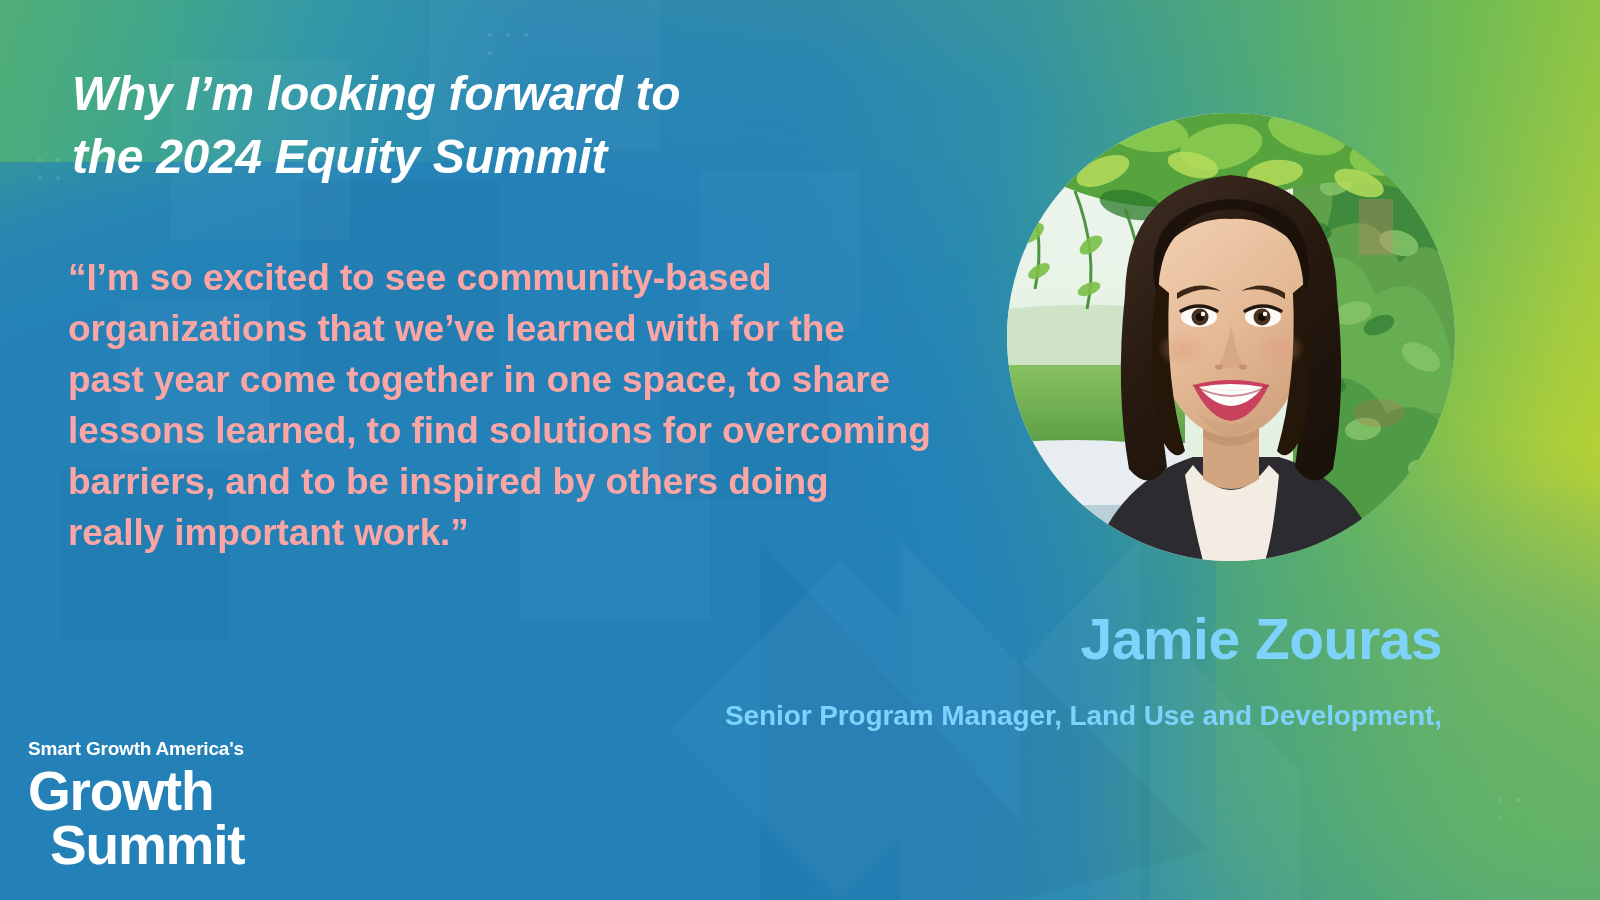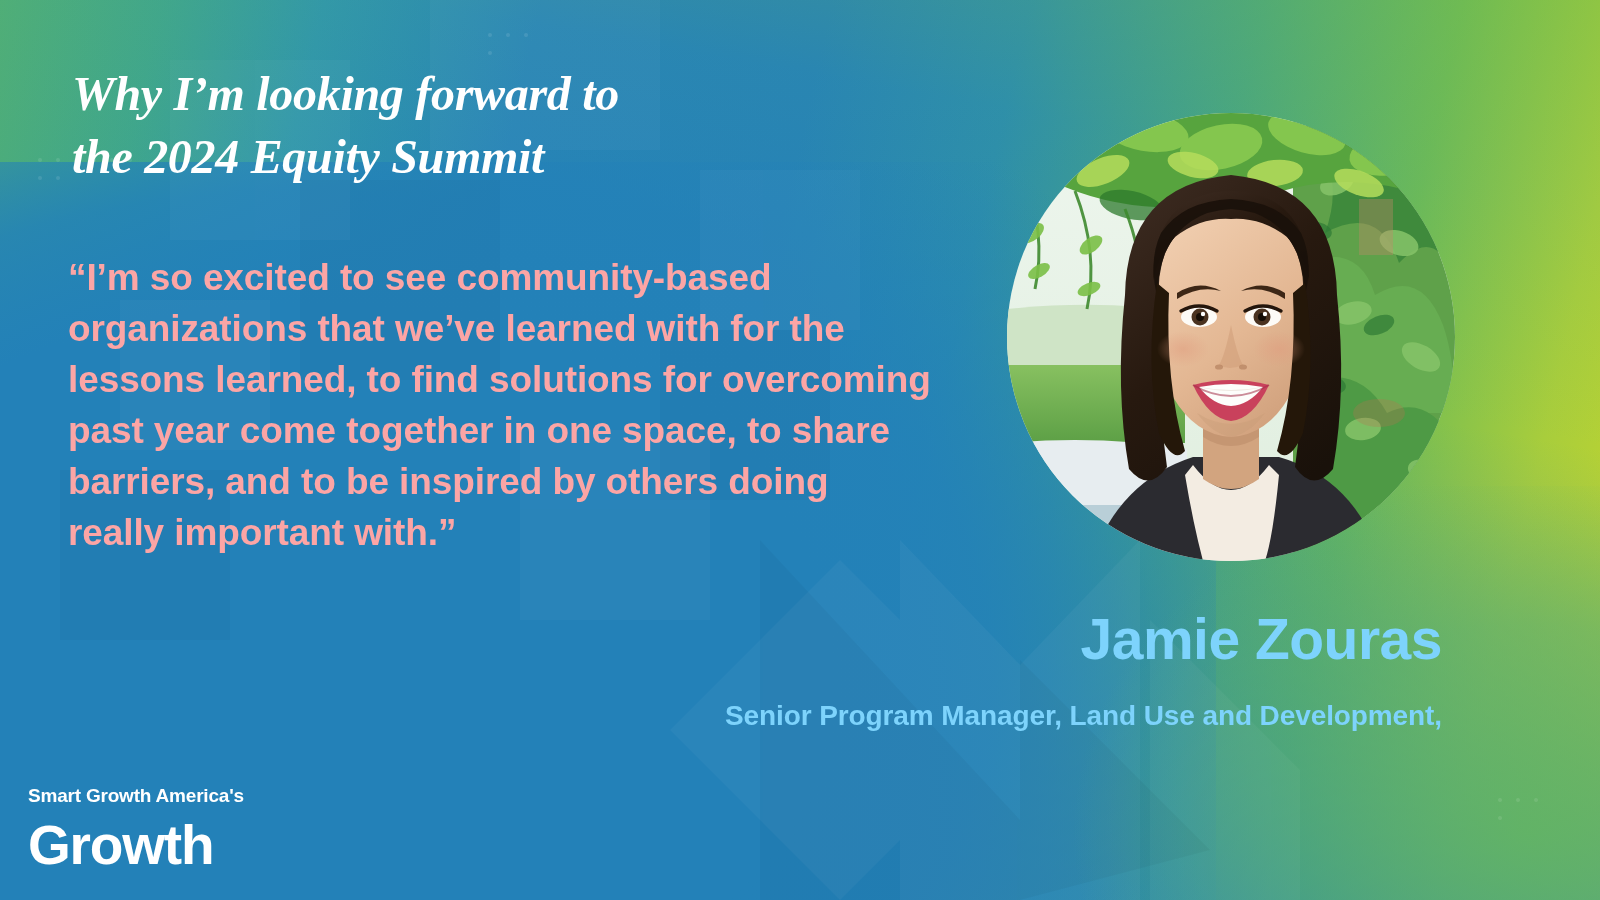--- a/index.html
+++ b/index.html
@@ -81,21 +81,21 @@
     left: 72px;
     top: 62px;
     width: 700px;
     color: #ffffff;
     font-size: 48px;
     line-height: 1.32;
     font-weight: 700;
     font-style: italic;
     letter-spacing: -0.3px;
   }
-  .headline .ln { display: block; white-space: nowrap; font-family: Liberation Serif, serif; }
+  .headline .ln { display: block; white-space: nowrap; }
 
   
   .quote {
     position: absolute;
     left: 68px;
     top: 252px;
     width: 880px;
     color: #fca5a5;
     font-size: 37px;
     line-height: 1.38;
@@ -146,21 +146,21 @@
     position: absolute;
     left: 28px;
     bottom: 28px;
     color: #ffffff;
   }
   .logo-kicker {
     font-size: 19px;
     font-weight: 700;
     letter-spacing: -0.2px;
     line-height: 1;
-    margin-bottom: 14px;
+    margin-bottom: 7px;
   }
   .logo-word {
     font-size: 55px;
     font-weight: 700;
     line-height: 0.97;
     letter-spacing: -1.2px;
   }
   .logo-word.indent { margin-left: 22px; }
 </style>
 </head>
@@ -220,24 +220,24 @@
   </div>
 
   <div class="headline">
     <span class="ln">Why I’m looking forward to</span>
     <span class="ln">the 2024 Equity Summit</span>
   </div>
 
   <div class="quote">
     <span class="ln">“I’m so excited to see community-based</span>
     <span class="ln">organizations that we’ve learned with for the</span>
+    <span class="ln">past year come together in one space, to share</span>
     <span class="ln">lessons learned, to find solutions for overcoming</span>
-    <span class="ln">past year come together in one space, to share</span>
     <span class="ln">barriers, and to be inspired by others doing</span>
-    <span class="ln">really important with.”</span>
+    <span class="ln">really important work.”</span>
   </div>
 
   <div class="portrait">
     <svg viewBox="0 0 448 448" preserveAspectRatio="xMidYMid slice" aria-hidden="true">
       <defs>
         <linearGradient id="skyG" x1="0" y1="0" x2="0" y2="1">
           <stop offset="0%" stop-color="#eef6ee"></stop>
           <stop offset="100%" stop-color="#dfeede"></stop>
         </linearGradient>
         <linearGradient id="lawnG" x1="0" y1="0" x2="0" y2="1">
@@ -380,15 +380,16 @@
   <div class="attrib">
     <div class="speaker-name">Jamie Zouras</div>
     <div class="speaker-title">
       <span class="ln">Senior Program Manager, Land Use and Development,</span>
     </div>
   </div>
 
   <div class="logo">
     <div class="logo-kicker">Smart Growth America's</div>
     <div class="logo-word">Growth</div>
+    <div class="logo-word indent">Summit</div>
   </div>
 
 </div>
 
 </body></html>

